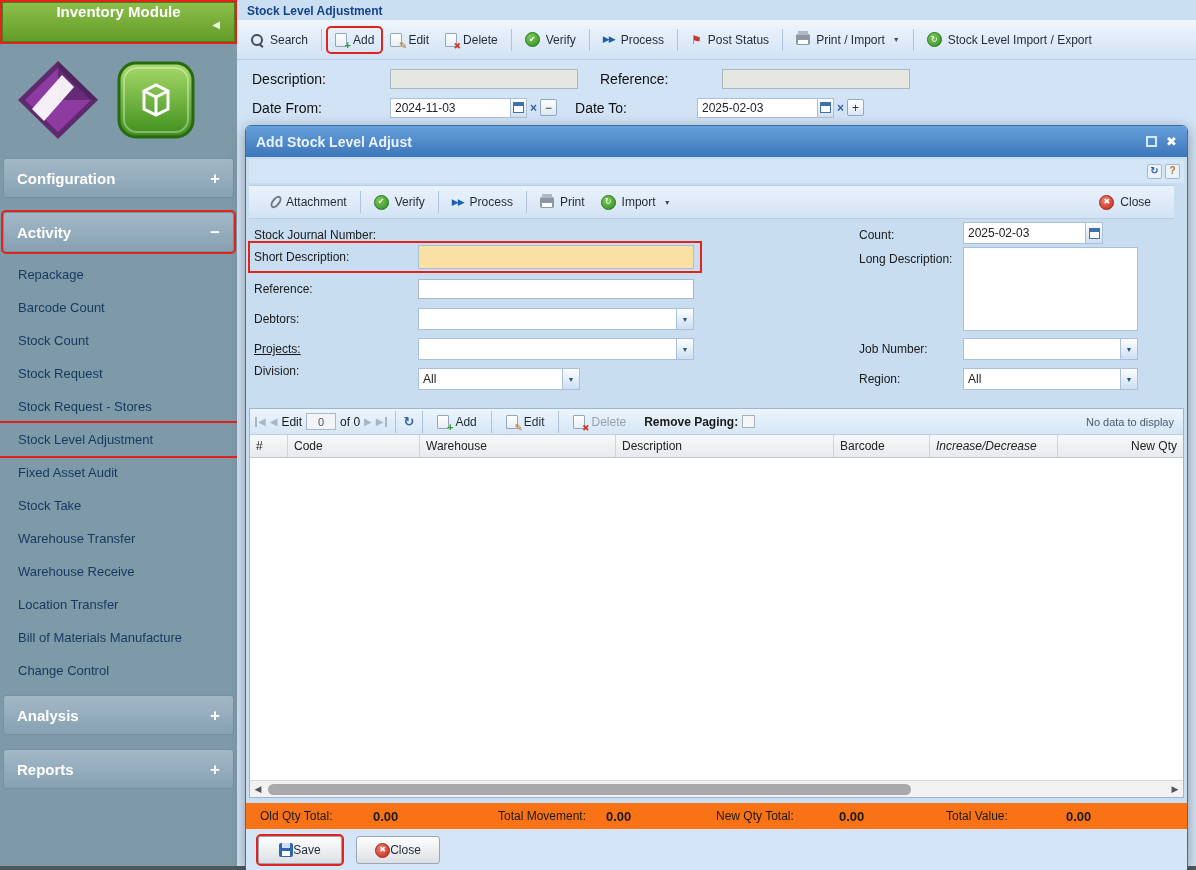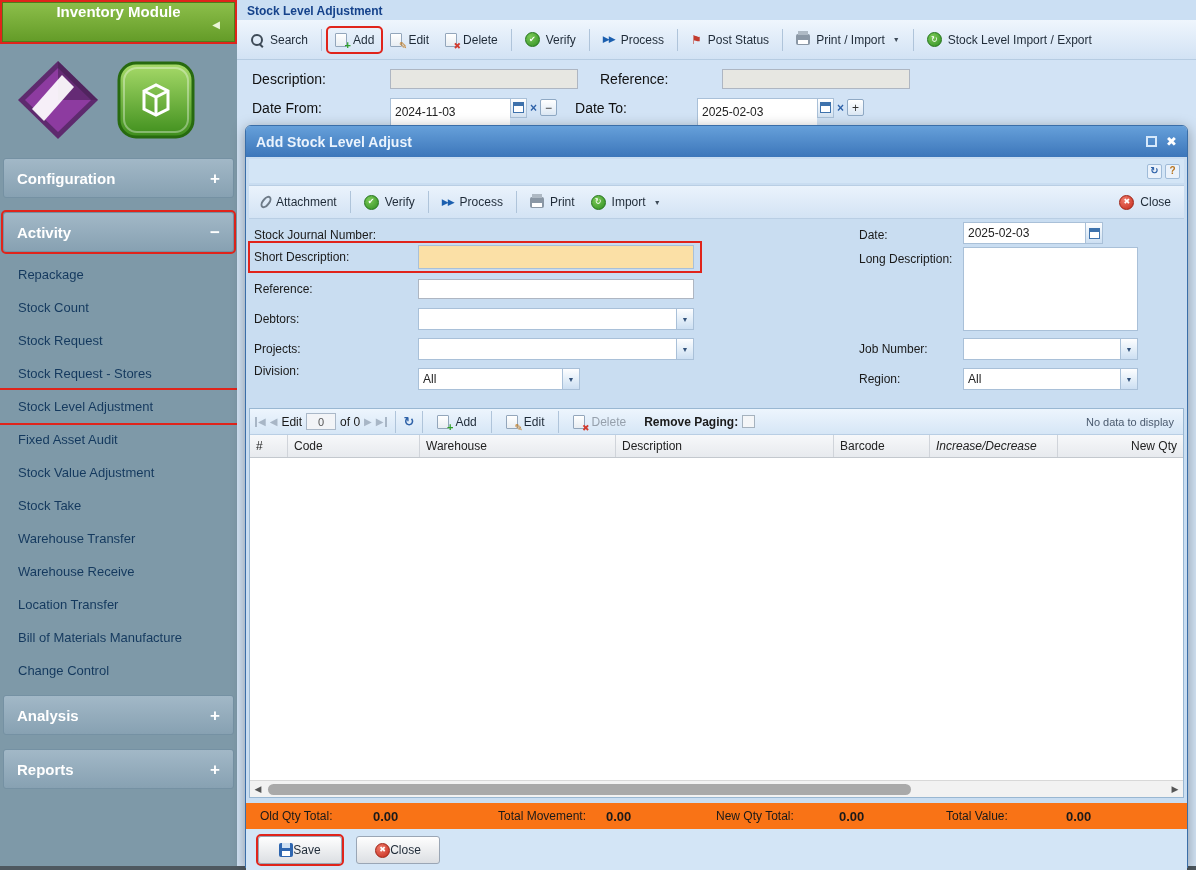--- a/index.html
+++ b/index.html
@@ -42,21 +42,21 @@
   .tbtn { display:inline-flex; align-items:center; gap:6px; padding:5px 7px; border:0; border-radius:3px; font-size:12px; color:#1F2B38; background:transparent; cursor:pointer; font-family:inherit; white-space:nowrap; }
   .tsep { width:1px; height:22px; background:#AFC4DA; margin:0 4px; flex:none; }
   .caret { font-size:7px; color:#3E4B58; margin-left:2px; font-style:normal; }
 
   .filters { padding:4px 0 2px 0; }
   .frow { display:flex; align-items:center; height:29px; }
   .flabel { font-size:14px; color:#111; white-space:nowrap; }
   .inp { height:20px; border:1px solid #AEB6C2; background:#FFF; font-size:12px; padding:0 4px; font-family:inherit; color:#222; }
   .inp.dis { background:#E7E7E2; }
   .datefld { display:flex; align-items:stretch; height:20px; }
-  .datefld input { width:120px; height:28px; border:1px solid #A9C0D8; border-right:0; padding:0 4px; font-size:12px; font-family:inherit; color:#222; }
+  .datefld input { width:120px; height:20px; border:1px solid #A9C0D8; border-right:0; padding:0 4px; font-size:12px; font-family:inherit; color:#222; }
   .trg { width:17px; border:1px solid #A9C0D8; background:linear-gradient(#FFFFFF,#D3E2F1); display:flex; align-items:center; justify-content:center; cursor:pointer; }
   .ic-cal { width:11px; height:11px; border:1px solid #3E72AC; background:linear-gradient(#3E72AC 0 3px,#FFF 3px); flex:none; }
   .xblue { color:#2F62A8; font-weight:bold; font-size:12px; margin:0 3px; cursor:pointer; font-style:normal; }
   .pmbtn { width:17px; height:17px; border:1px solid #8FA9C4; background:linear-gradient(#FFF,#DCE8F4); font-size:12px; text-align:center; color:#333; border-radius:2px; cursor:pointer; display:inline-flex; align-items:center; justify-content:center; }
 
   
   .glyph { font-style:normal; line-height:1; flex:none; }
   .ic-search { position:relative; width:14px; height:14px; flex:none; }
   .ic-search::before { content:""; position:absolute; left:1px; top:1px; width:8px; height:8px; border:2px solid #3E4B58; border-radius:50%; }
   .ic-search::after { content:""; position:absolute; left:10px; top:10px; width:5px; height:2px; background:#3E4B58; transform:rotate(45deg); transform-origin:0 0; }
@@ -80,21 +80,21 @@
 
   
   .dialog { position:absolute; left:8px; top:125px; width:943px; height:743px; background:#C9DDF1; border:1px solid #3A6EA8; border-radius:6px 6px 0 0; box-shadow:0 3px 14px rgba(0,0,0,.35); z-index:10; }
   .dlg-header { height:31px; background:linear-gradient(#66A0DA,#3C76BA); border-radius:5px 5px 0 0; display:flex; align-items:center; padding:0 10px; color:#EAF3FD; font-size:14px; font-weight:bold; white-space:nowrap; }
   .dlg-tools { margin-left:auto; display:flex; gap:9px; align-items:center; }
   .win-restore { width:11px; height:11px; border:2px solid #D6E8FA; cursor:pointer; flex:none; }
   .win-close { color:#FFF; font-weight:bold; font-size:13px; cursor:pointer; }
   .dlg-substrip { height:24px; margin:2px 3px 0 3px; background:#D3E5F6; display:flex; justify-content:flex-end; align-items:center; gap:3px; padding-right:4px; }
   .tico { width:15px; height:15px; font-size:10px; display:inline-flex; align-items:center; justify-content:center; color:#2F62A8; border:1px solid #9FBBD8; background:#EAF2FB; border-radius:2px; cursor:pointer; font-weight:bold; }
   .tico.q { color:#B8741E; }
-  .dlg-toolbar { height:34px; margin:2px 3px 0 3px; border-top:1px solid #B9CEE4; border-bottom:1px solid #B9CEE4; display:flex; align-items:center; gap:2px; padding:0 6px; background:linear-gradient(#EAF3FC,#D3E3F4); }
+  .dlg-toolbar { height:34px; margin:2px 13px 0 3px; border-top:1px solid #B9CEE4; border-bottom:1px solid #B9CEE4; display:flex; align-items:center; gap:2px; padding:0 16px; background:linear-gradient(#EAF3FC,#D3E3F4); }
   .dlg-toolbar .right { margin-left:auto; }
 
   .dlg-form { position:relative; height:184px; font-size:12px; }
   .fr { position:absolute; height:24px; display:flex; align-items:center; white-space:nowrap; }
   .lab-l { left:8px; width:162px; }
   .fld-l { left:172px; width:276px; }
   .lab-r { left:613px; width:102px; }
   .fld-r { left:717px; width:175px; }
   .cfield { height:22px; border:1px solid #A9C0D8; background:#FFF; display:flex; align-items:stretch; font-size:12px; width:100%; }
   .cfield .cval { flex:1; padding:3px 4px; color:#222; overflow:hidden; }
@@ -168,26 +168,26 @@
     <span>Configuration</span>
     <i class="acc-state glyph">+</i>
   </div>
   <div class="acc-header mt annot">
     <span>Activity</span>
     <i class="acc-state glyph">−</i>
   </div>
 
   <nav class="menu">
     <div class="mi">Repackage</div>
+    <div class="mi">Barcode Count</div>
     <div class="mi">Stock Count</div>
     <div class="mi">Stock Request</div>
     <div class="mi">Stock Request - Stores</div>
     <div class="mi annot">Stock Level Adjustment</div>
     <div class="mi">Fixed Asset Audit</div>
-    <div class="mi">Stock Value Adjustment</div>
     <div class="mi">Stock Take</div>
     <div class="mi">Warehouse Transfer</div>
     <div class="mi">Warehouse Receive</div>
     <div class="mi">Location Transfer</div>
     <div class="mi">Bill of Materials Manufacture</div>
     <div class="mi">Change Control</div>
   </nav>
 
   <div class="acc-header">
     <span>Analysis</span>
@@ -341,21 +341,21 @@
       <button class="tbtn right">
         <span class="icn-circle red">
             <i class="glyph">✖</i>
           </span>
         <span>Close</span>
       </button>
     </div>
 
     <div class="dlg-form">
       <span class="fr lab-l" style="top:4px;">Stock Journal Number:</span>
-      <span class="fr lab-r" style="top:4px;">Date:</span>
+      <span class="fr lab-r" style="top:4px;">Count:</span>
       <span class="fr fld-r" style="top:2px; width:140px;">
         <span class="cfield">
           <span class="cval">2025-02-03</span>
           <span class="ctrg">
               <span class="ic-cal"></span>
             </span>
         </span>
       </span>
 
       <div class="annot-row annot">
@@ -373,21 +373,21 @@
       <span class="fr lab-l" style="top:88px;">Debtors:</span>
       <span class="fr fld-l" style="top:88px;">
         <span class="cfield">
           <span class="cval"></span>
           <span class="ctrg">
               <i class="glyph">▼</i>
             </span>
         </span>
       </span>
 
-      <span class="fr lab-l" style="top:118px;">Projects:</span>
+      <span class="fr lab-l" style="top:118px;text-decoration:underline;">Projects:</span>
       <span class="fr fld-l" style="top:118px;">
         <span class="cfield">
           <span class="cval"></span>
           <span class="ctrg">
               <i class="glyph">▼</i>
             </span>
         </span>
       </span>
       <span class="fr lab-r" style="top:118px;">Job Number:</span>
       <span class="fr fld-r" style="top:118px;">

